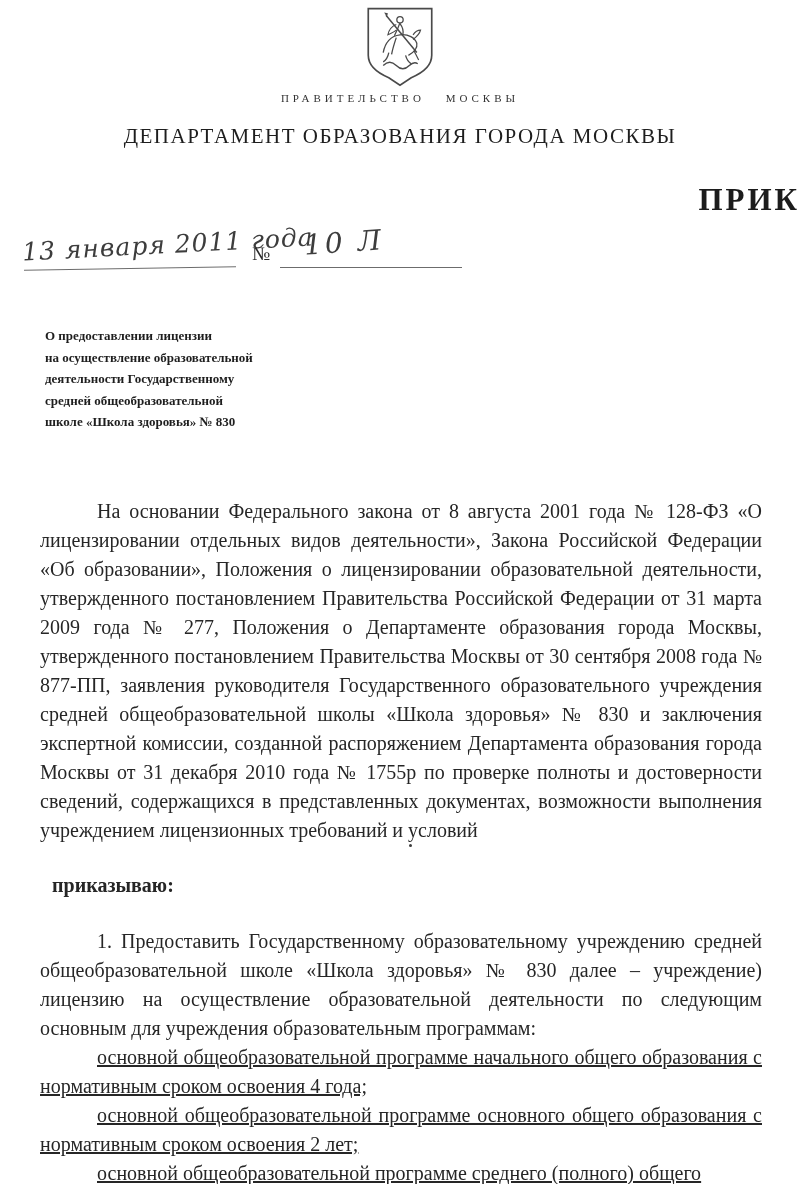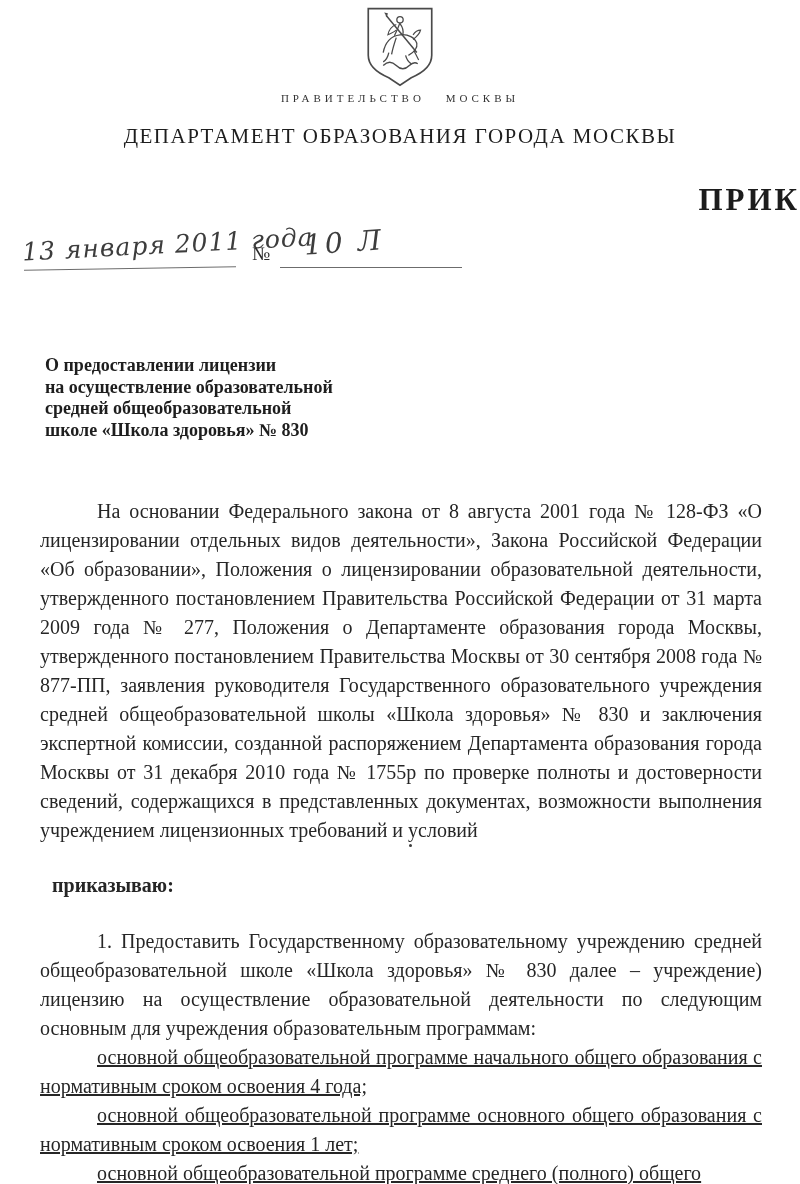--- a/index.html
+++ b/index.html
@@ -97,25 +97,24 @@
     top: 226px;
     font-size: 28px;
     transform: rotate(-4deg);
     letter-spacing: 3px;
   }
   .subject {
     position: absolute;
     left: 45px;
     top: 325px;
     width: 400px;
-    font-size: 18px;
+    font-size: 13px;
     font-weight: bold;
     line-height: 21.5px;
     color: #1e1e1e;
-    margin-top: 30px;
   }
   .bodytext {
     position: absolute;
     left: 40px;
     top: 497px;
     width: 722px;
   }
   .bodytext p {
     font-size: 20px;
     line-height: 29px;
@@ -176,28 +175,29 @@
 
   <span class="hw hw-date">13 января 2011 года</span>
   <span class="rule rule-date"></span>
   <span class="no-sign">№</span>
   <span class="rule rule-num"></span>
   <span class="hw hw-num">10 Л</span>
 
   <div class="subject">
     <div>О предоставлении лицензии</div>
     <div>на осуществление образовательной</div>
+    <div>деятельности Государственному</div>
     <div>средней общеобразовательной</div>
     <div>школе «Школа здоровья» № 830</div>
   </div>
 
   <div class="bodytext">
     <p class="preamble">На основании Федерального закона от 8 августа 2001 года № 128-ФЗ «О лицензировании отдельных видов деятельности», Закона Российской Федерации «Об образовании», Положения о лицензировании образовательной деятельности, утвержденного постановлением Правительства Российской Федерации от 31 марта 2009 года № 277, Положения о Департаменте образования города Москвы, утвержденного постановлением Правительства Москвы от 30 сентября 2008 года № 877-ПП, заявления руководителя Государственного образовательного учреждения средней общеобразовательной школы «Школа здоровья» № 830 и заключения экспертной комиссии, созданной распоряжением Департамента образования города Москвы от 31 декабря 2010 года № 1755р  по проверке полноты и достоверности сведений, содержащихся в представленных документах, возможности выполнения учреждением лицензионных требований и условий</p>
     <p class="order-word">приказываю:</p>
     <p class="item1">1. Предоставить Государственному образовательному учреждению средней общеобразовательной школе «Школа здоровья» № 830  далее – учреждение) лицензию на осуществление образовательной деятельности по следующим основным для учреждения образовательным программам:</p>
     <p class="prog">основной общеобразовательной программе начального общего образования с нормативным сроком освоения 4 года;</p>
-    <p class="prog">основной общеобразовательной программе основного общего образования с нормативным сроком освоения 1 лет;</p>
+    <p class="prog">основной общеобразовательной программе основного общего образования с нормативным сроком освоения 2 лет;</p>
     <p class="prog">основной общеобразовательной программе среднего (полного) общего</p>
   </div>
 
   <div class="ink-dot"></div>
 
 </div>
 
 </body></html>

